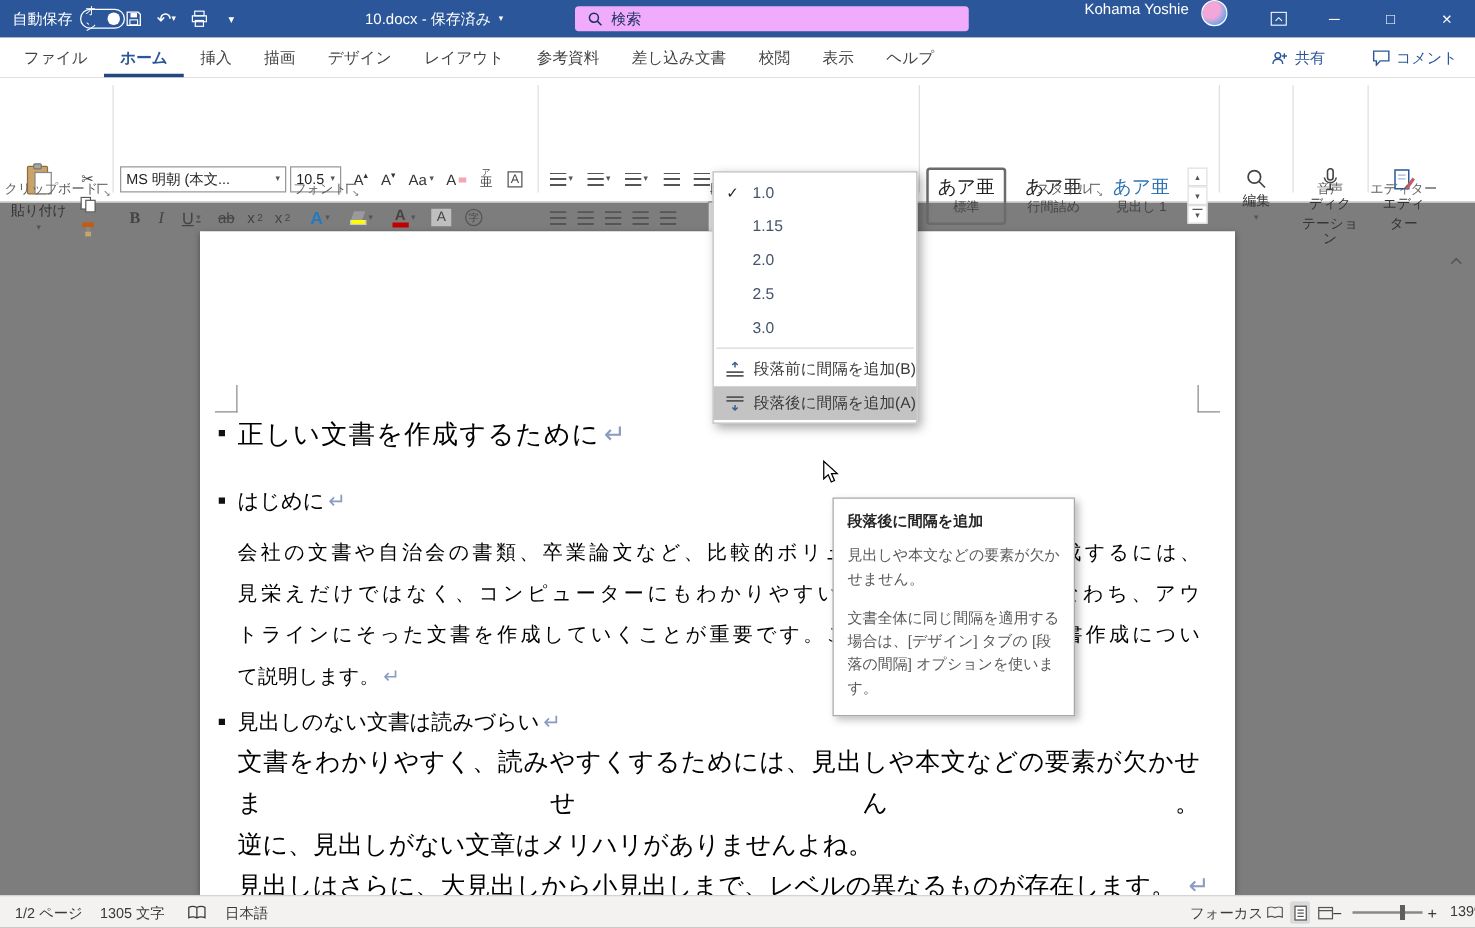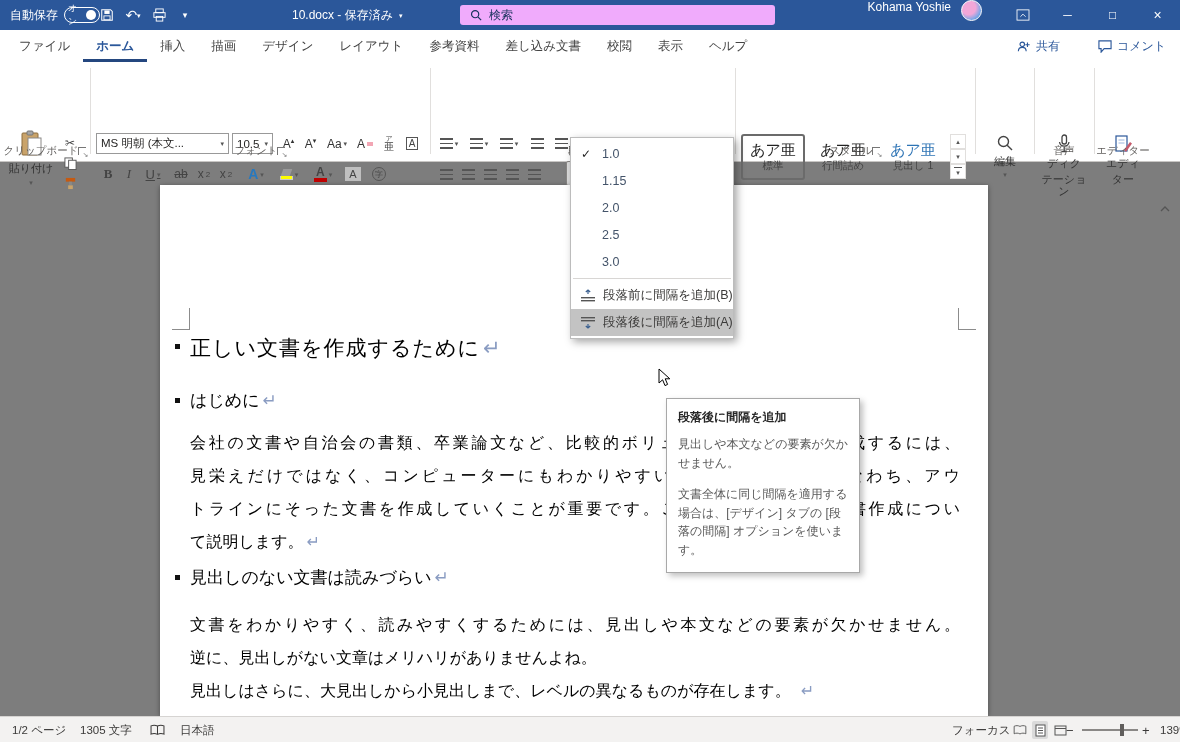--- a/index.html
+++ b/index.html
@@ -67,21 +67,21 @@
 .cropmark{position:absolute;width:18px;height:22px}
 .cm-l{left:12px;top:123px;border-right:1px solid #8c8c8c;border-bottom:1px solid #8c8c8c}
 .cm-r{left:798px;top:123px;border-left:1px solid #8c8c8c;border-bottom:1px solid #8c8c8c}
 .doctext{position:absolute;left:30px;top:0;width:770px;padding-top:148px;font-family:"Liberation Serif","DejaVu Serif",serif;color:#000}
 .h1{position:relative;font-family:"Liberation Sans","DejaVu Sans",sans-serif;font-size:21px;font-weight:500;letter-spacing:1px;line-height:30px}
 .h2{position:relative;font-family:"Liberation Sans","DejaVu Sans",sans-serif;font-size:17px;line-height:24px;margin-top:26px}
 .h3{position:relative;font-family:"Liberation Sans","DejaVu Sans",sans-serif;font-size:17px;line-height:24px;margin-top:8px}
 .hbullet{position:absolute;left:-15px;top:11px;width:5px;height:5px;background:#111}
 .h2 .hbullet,.h3 .hbullet{top:9px}
 .para{margin-top:13px;font-size:16px;line-height:33px}
-.para2{margin-top:18px;font-size:16px;line-height:33px}
+.para2{margin-top:4px;font-size:20px;line-height:33px}
 .jline{text-align:justify;text-align-last:justify}
 .dline{white-space:nowrap}
 .pmark{color:#8a9cc2;font-family:"Liberation Sans",sans-serif;margin-left:3px}
 
 .statusbar{position:absolute;left:0;bottom:0;width:100%;height:26px;background:#f3f2f1;border-top:1px solid #d6d4d2;font-size:11.5px;color:#3b3a39}
 .sb-item{position:absolute;top:0;height:26px;display:flex;align-items:center;gap:4px}
 .viewico{width:16px;height:18px;display:flex;align-items:center;justify-content:center;border-radius:2px}
 .viewico.active{background:#dadada}
 .ztrack{position:absolute;left:1082px;top:12px;width:56px;height:2px;background:#8a8886}
 .zknob{position:absolute;left:1120px;top:7px;width:4px;height:12px;background:#605e5c}

